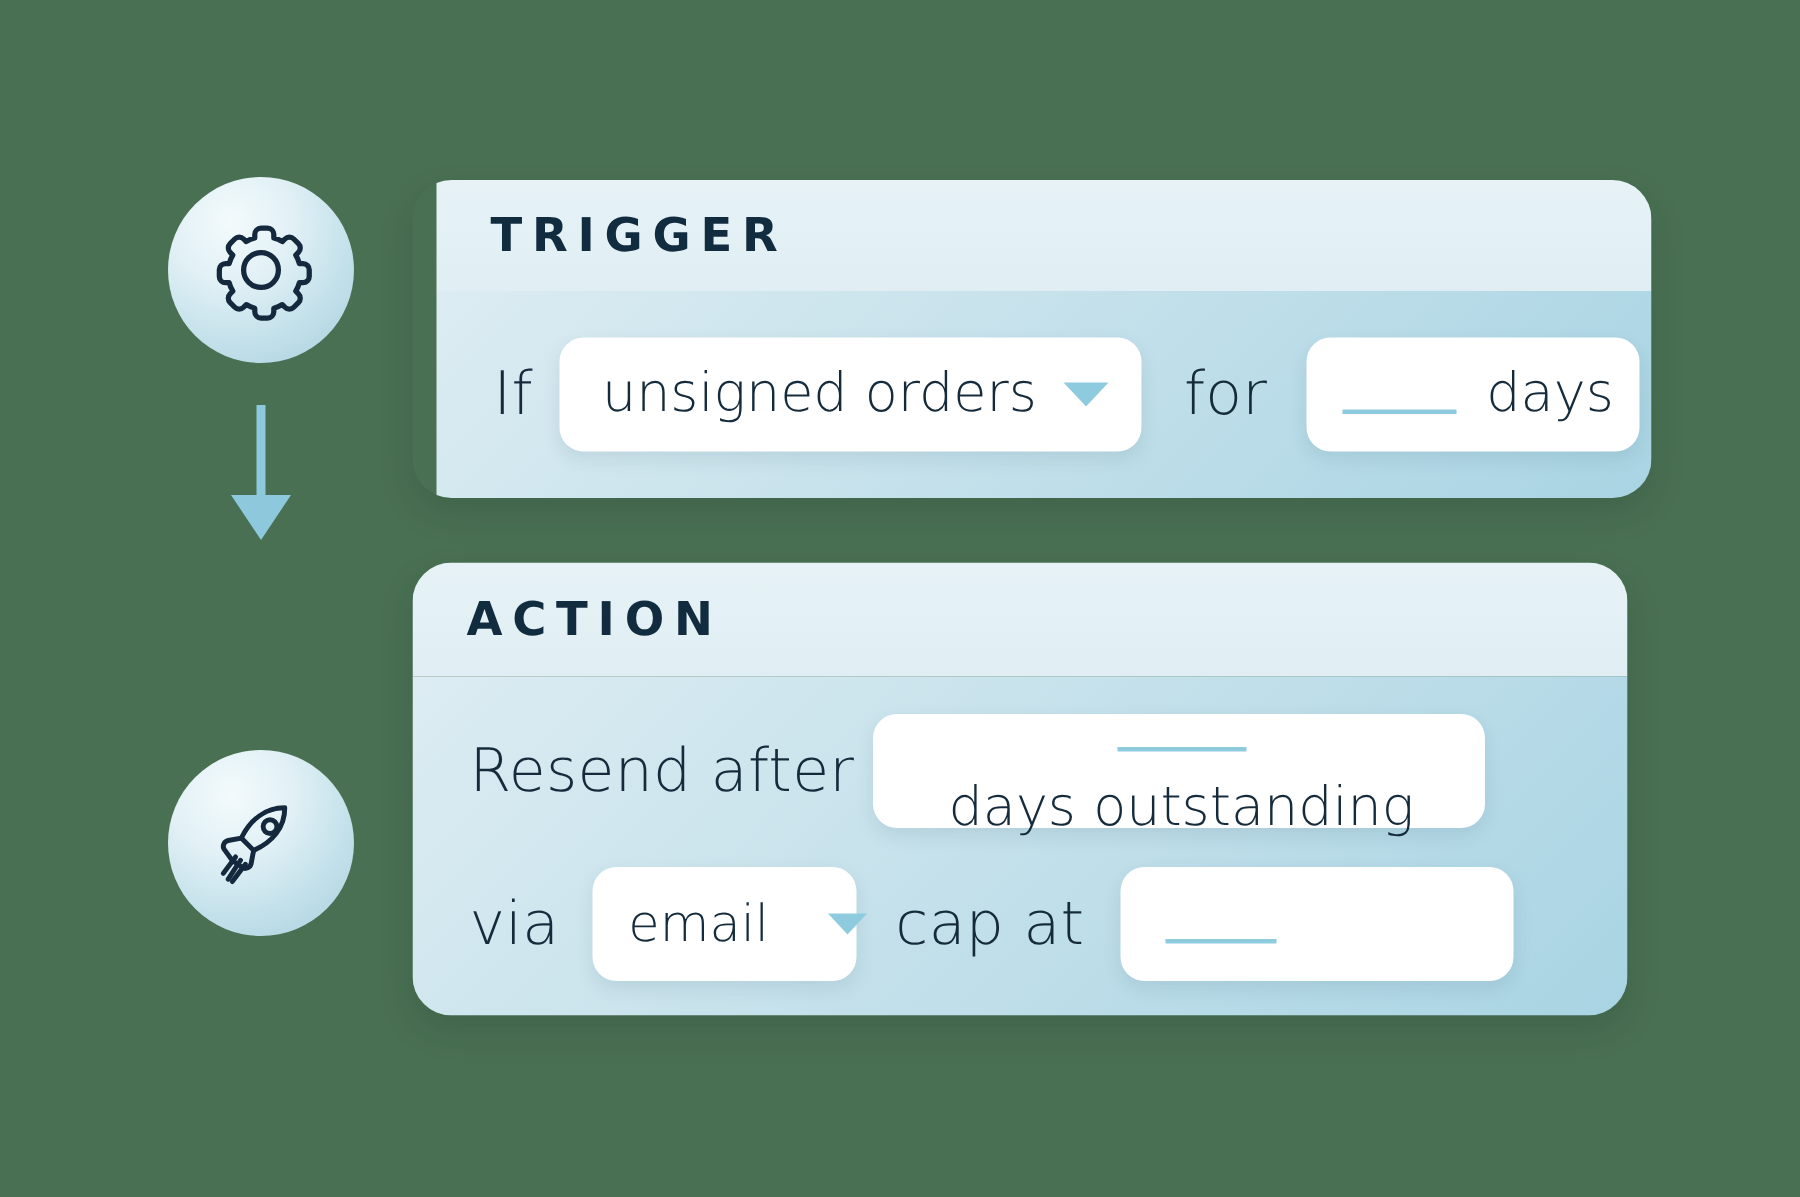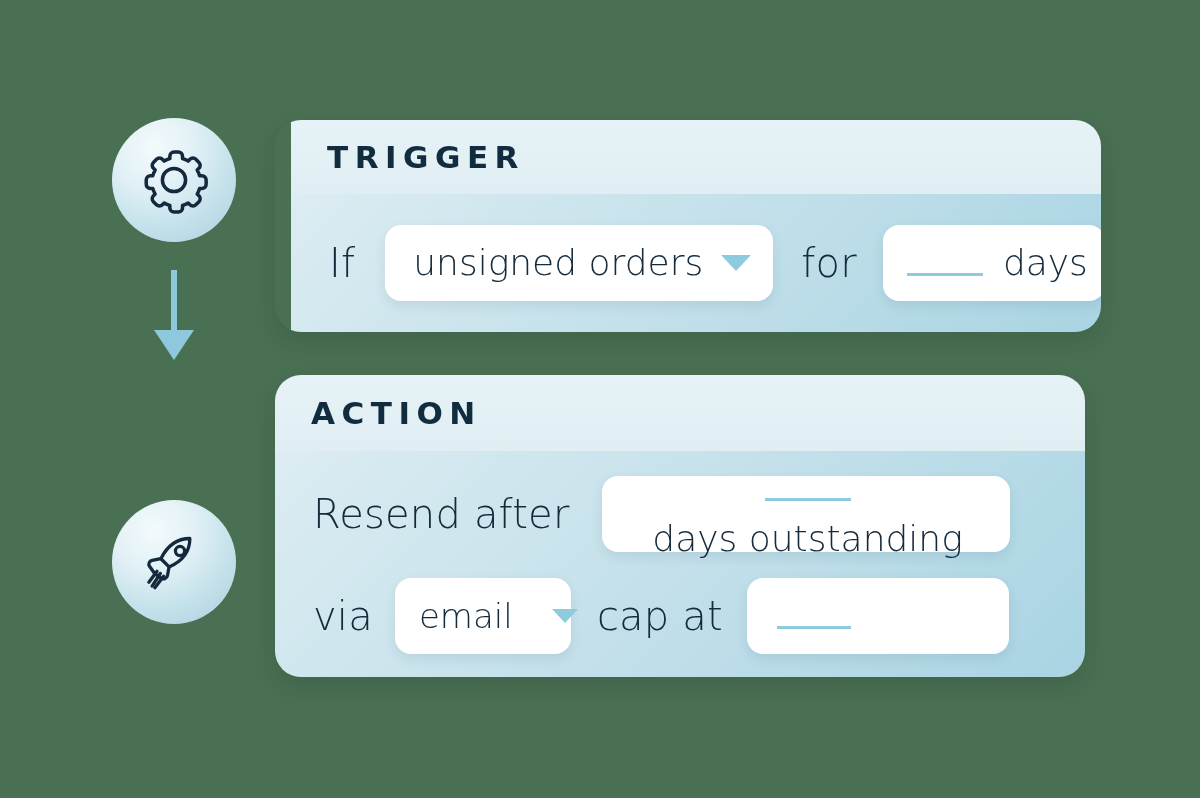--- a/index.html
+++ b/index.html
@@ -67,23 +67,23 @@
   #action-row-2{height:100px;}
 
   .phrase{
     color:#152b3c;
     font-size:40px;
     font-weight:300;
     letter-spacing:.2px;
     white-space:nowrap;
     line-height:1;
   }
-  #trigger-if{margin-left:8px;margin-right:30px;}
+  #trigger-if{margin-left:8px;margin-right:18px;}
   #trigger-for{margin-left:28px;margin-right:26px;}
-  #action-resend{margin-left:8px;margin-right:32px;}
+  #action-resend{margin-left:8px;margin-right:12px;}
   #action-via{margin-left:8px;margin-right:22px;}
   #action-cap{margin-left:26px;margin-right:24px;}
 
   
   .field{
     background:#ffffff;
     border-radius:16px;
     box-shadow:0 5px 12px rgba(30,70,90,.10);
     display:flex;align-items:center;
     box-sizing:border-box;

